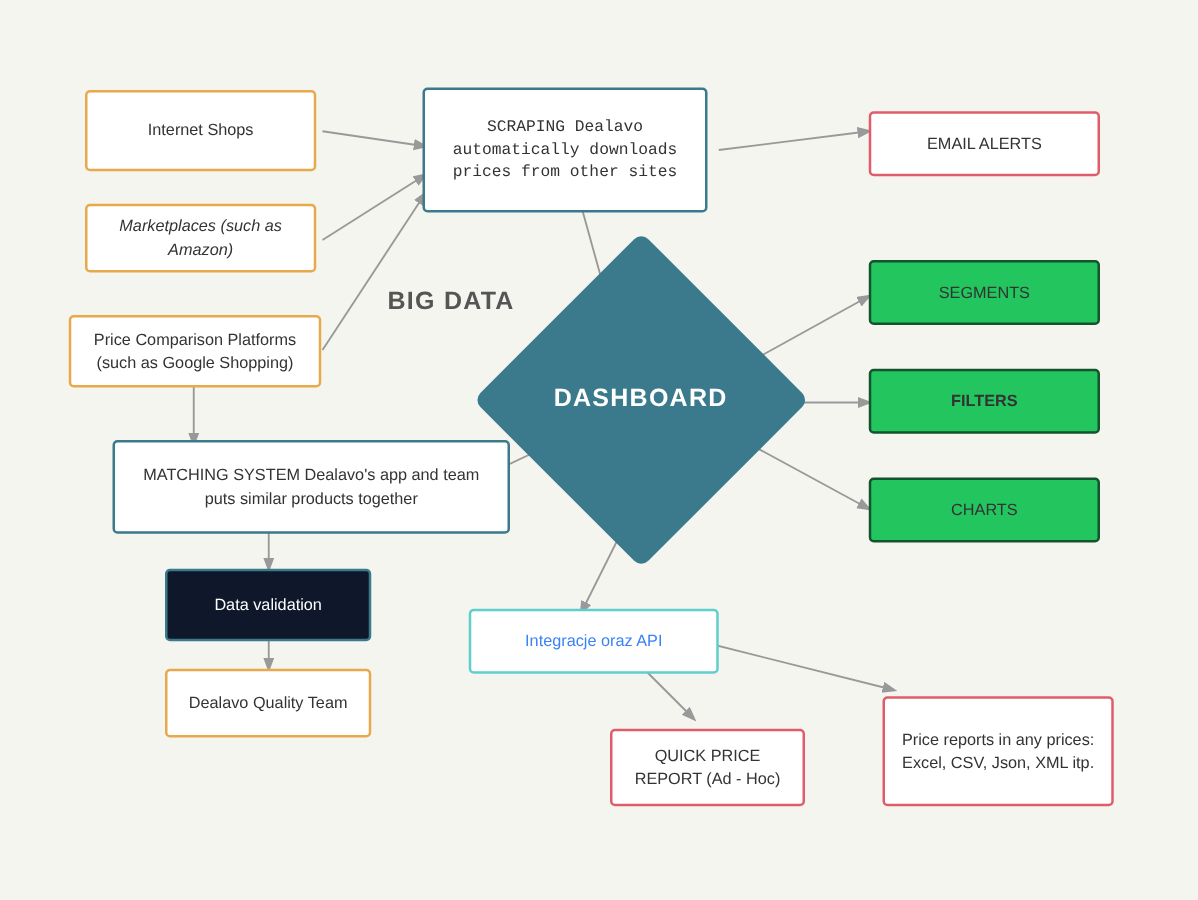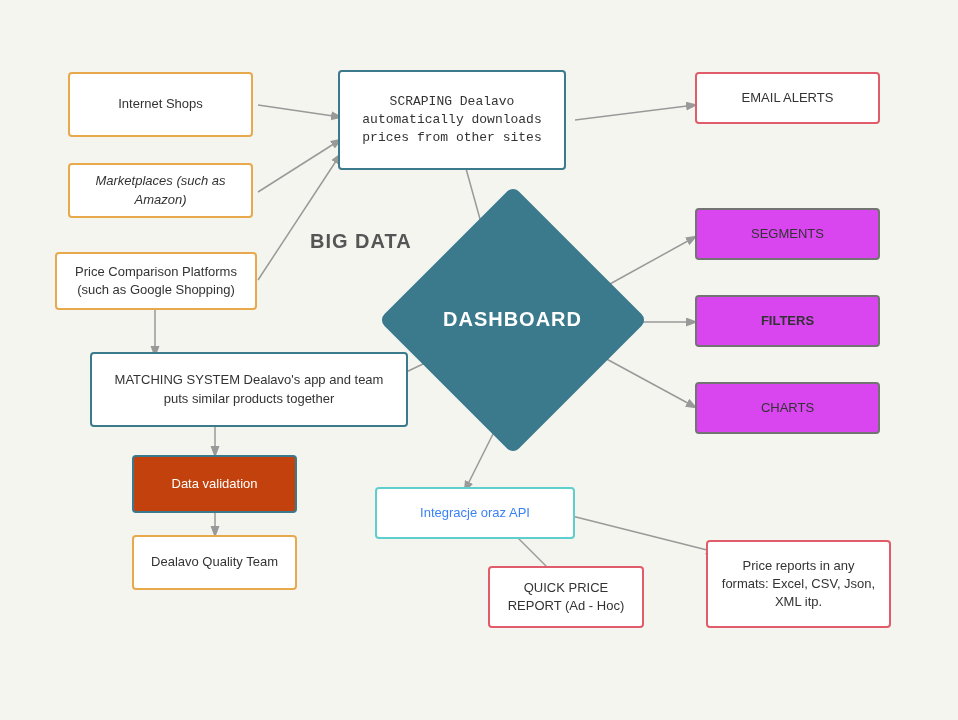--- a/index.html
+++ b/index.html
@@ -39,31 +39,32 @@
       background: #fff;
       color: #333;
     }
     .box-teal {
       border: 2px solid #3a7a8c;
       background: #fff;
       color: #333;
     }
     .box-teal-filled {
       border: 2px solid #3a7a8c;
-      background: #c2410c;
+      background: #0f172a;
       color: #fff;
     }
     .box-red {
       border: 2px solid #e05c6a;
       background: #fff;
       color: #333;
+      margin-top: 17px;
     }
     .box-blue-light {
-      border: 2px solid #737373;
-      background: #d946ef;
+      border: 2px solid #14532d;
+      background: #22c55e;
       color: #333;
     }
     .diamond-container {
       position: absolute;
       display: flex;
       align-items: center;
       justify-content: center;
     }
     .diamond {
       width: 190px;
@@ -203,19 +204,19 @@
     <span>Integracje oraz API</span>
   </div>
 
   <div class="box box-red" style="left:488px; top:566px; width:156px; height:62px;">
     <span>QUICK
 PRICE REPORT (Ad - Hoc)</span>
   </div>
 
   <div class="box box-red" style="left:706px; top:540px; width:185px; height:88px;">
     <span>Price reports in
-any formats:
+any prices:
 Excel, CSV, Json,
 XML itp.</span>
   </div>
 
 
 </div>
 
 </body></html>

